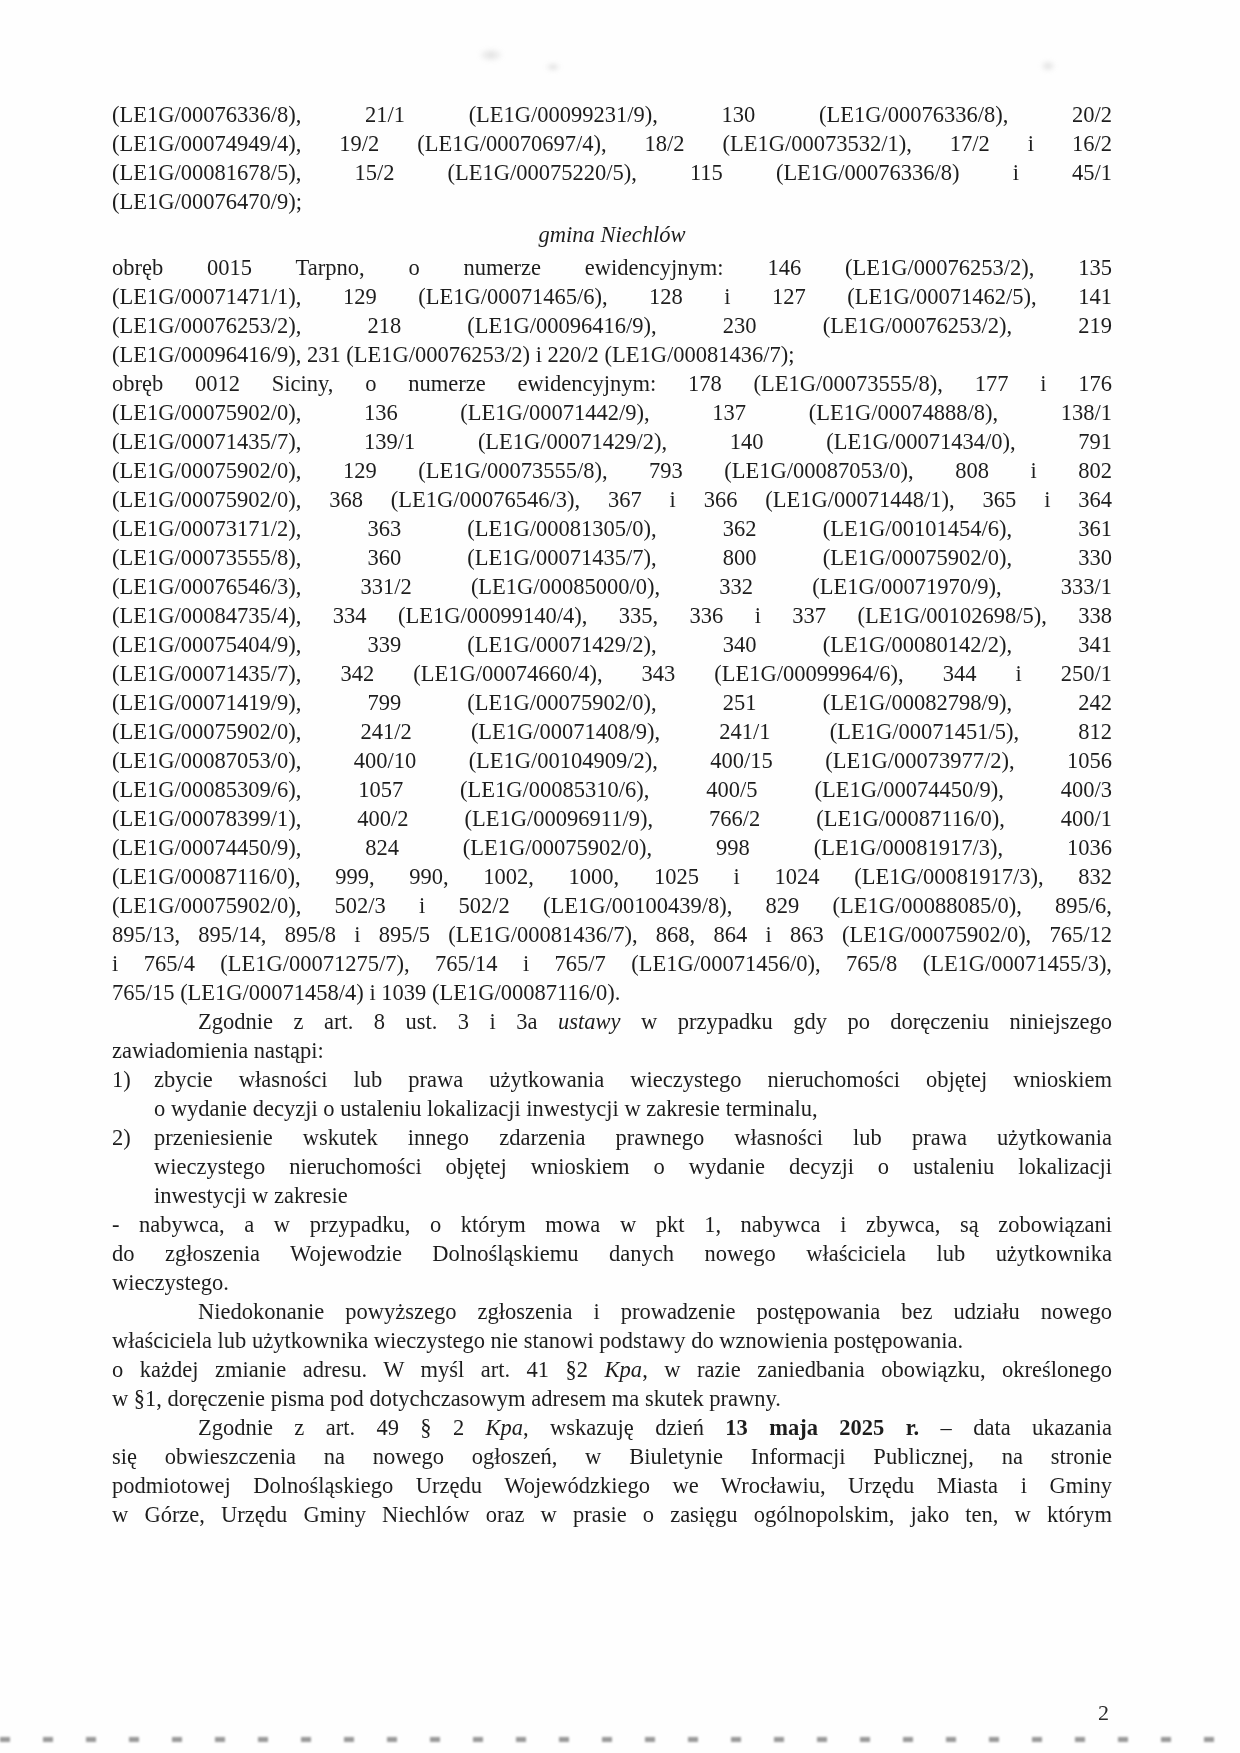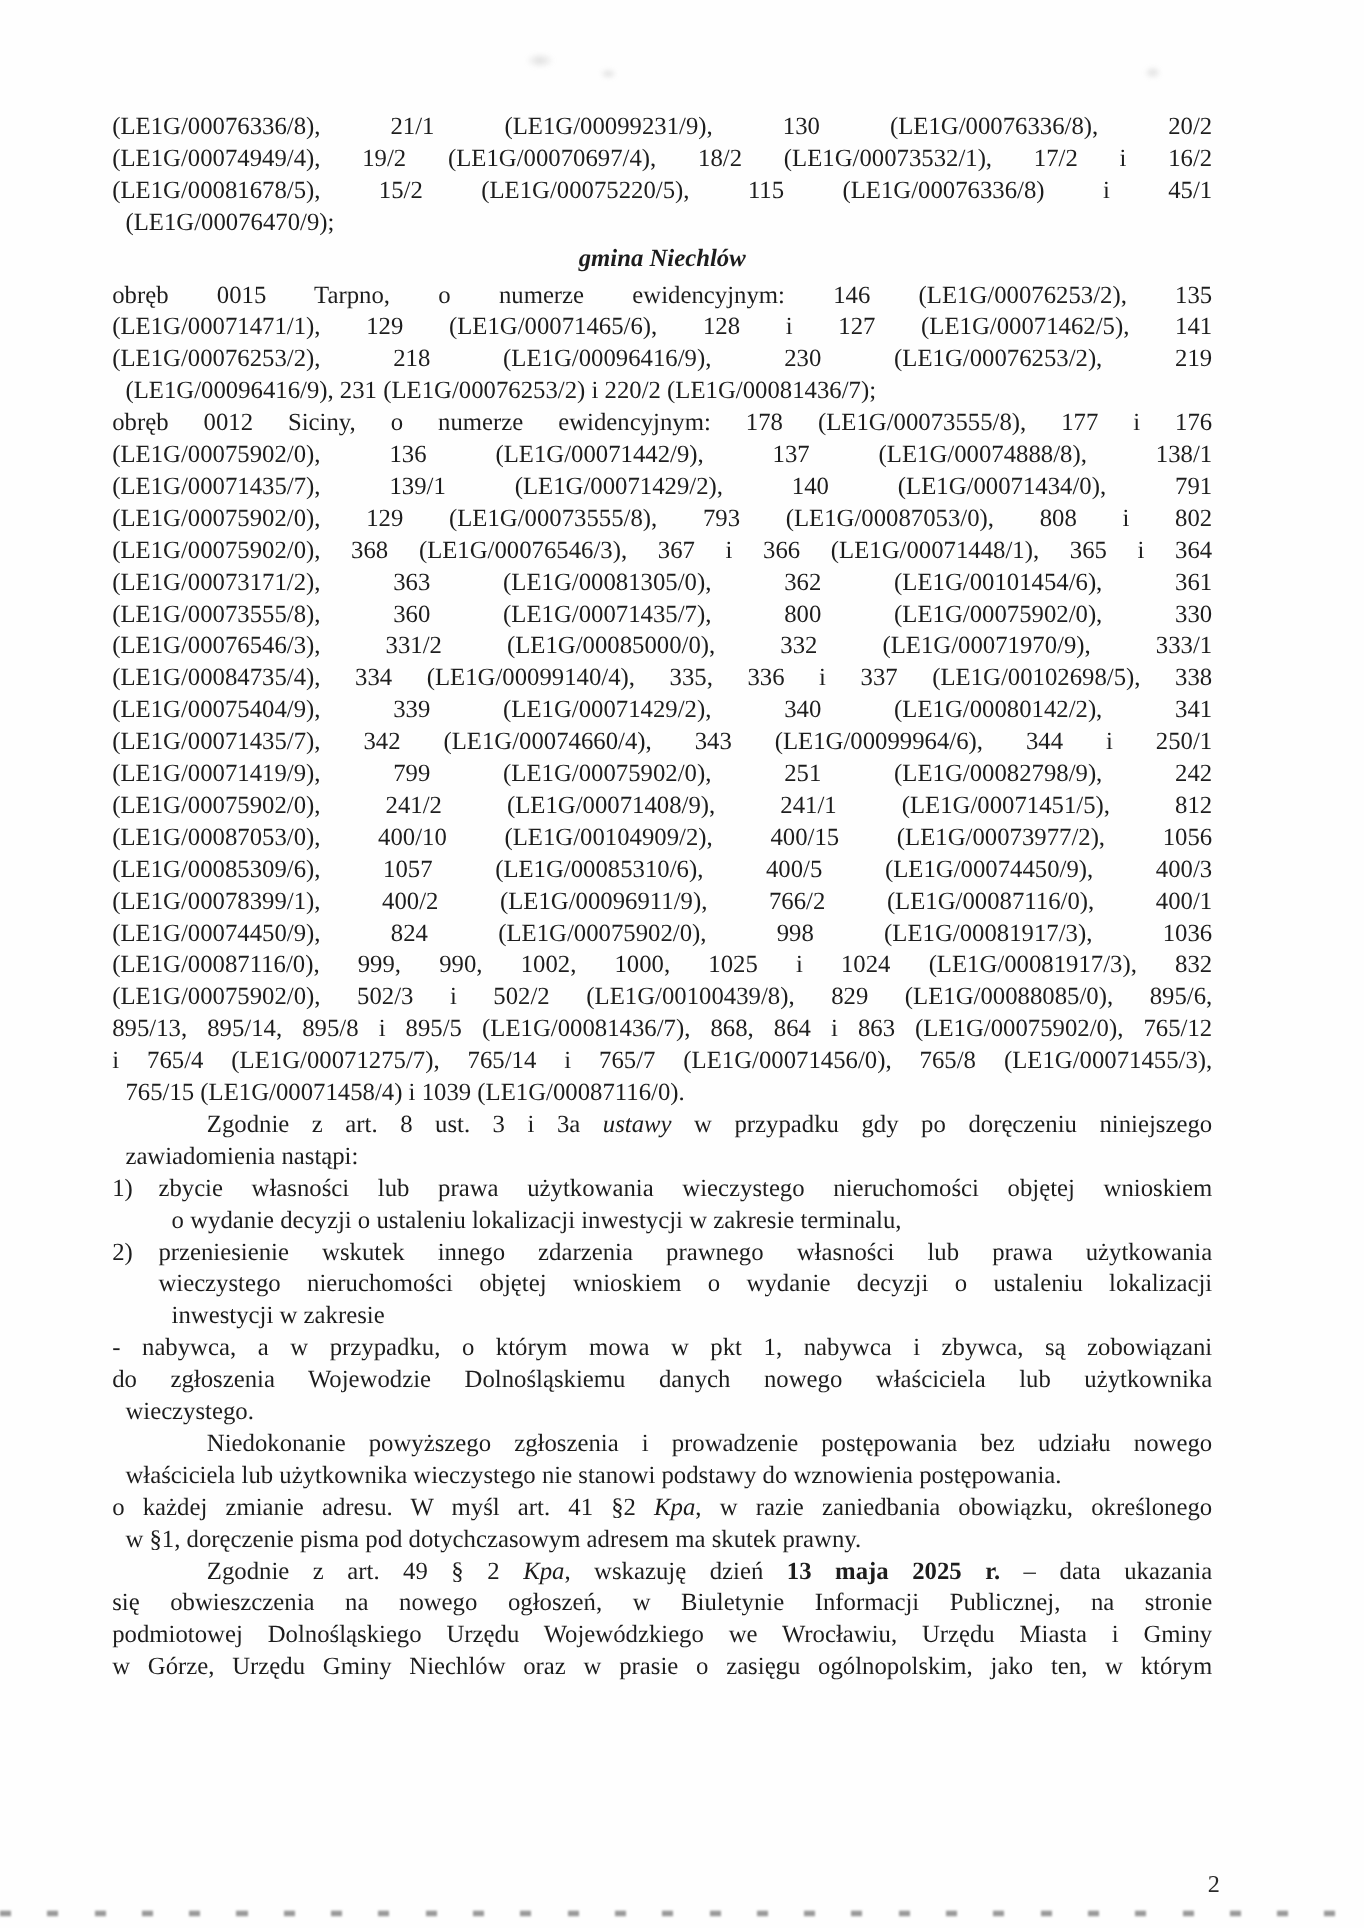--- a/index.html
+++ b/index.html
@@ -6,31 +6,31 @@
   body {
     width:1240px; height:1753px;
     background:#fefefe;
     position:relative;
     overflow:hidden;
     font-family:"Liberation Serif", serif;
     color:#1d1d1d;
   }
   .page-body {
     position:absolute;
-    left:102px; top:100px;
+    left:112px; top:100px;
     width:1000px;
   }
   .line {
     font-size:22.5px;
     line-height:29px;
     text-justify:inter-word;
   }
   .j { text-align:justify; text-align-last:justify; }
-  .l { text-align:right; text-align-last:left;margin-left:12px; }
-  .c { text-align:right; text-align-last:center;font-weight:bold; }
+  .l { text-align:right; text-align-last:left; }
+  .c { text-align:right; text-align-last:center; }
   .italic { font-style:italic; }
   .bold { font-weight:bold; }
   .underline { text-underline-offset:3px; }
   .lbl { display:inline-block; width:42px; }
   .ind1 { text-indent:86px; }
   .ind2 { padding-left:42px; }
   .gap { }
   .hgap { margin-top:4px; margin-bottom:4px; }
   .pagenum {
     position:absolute;

